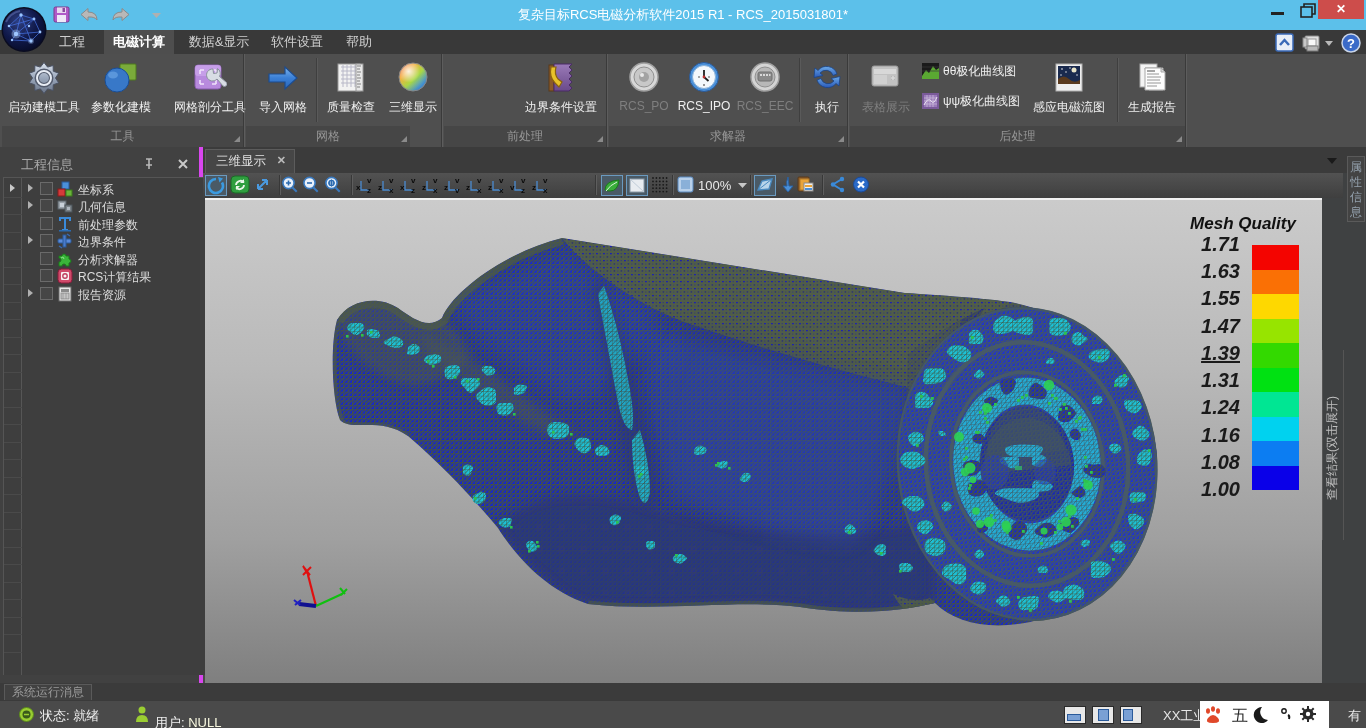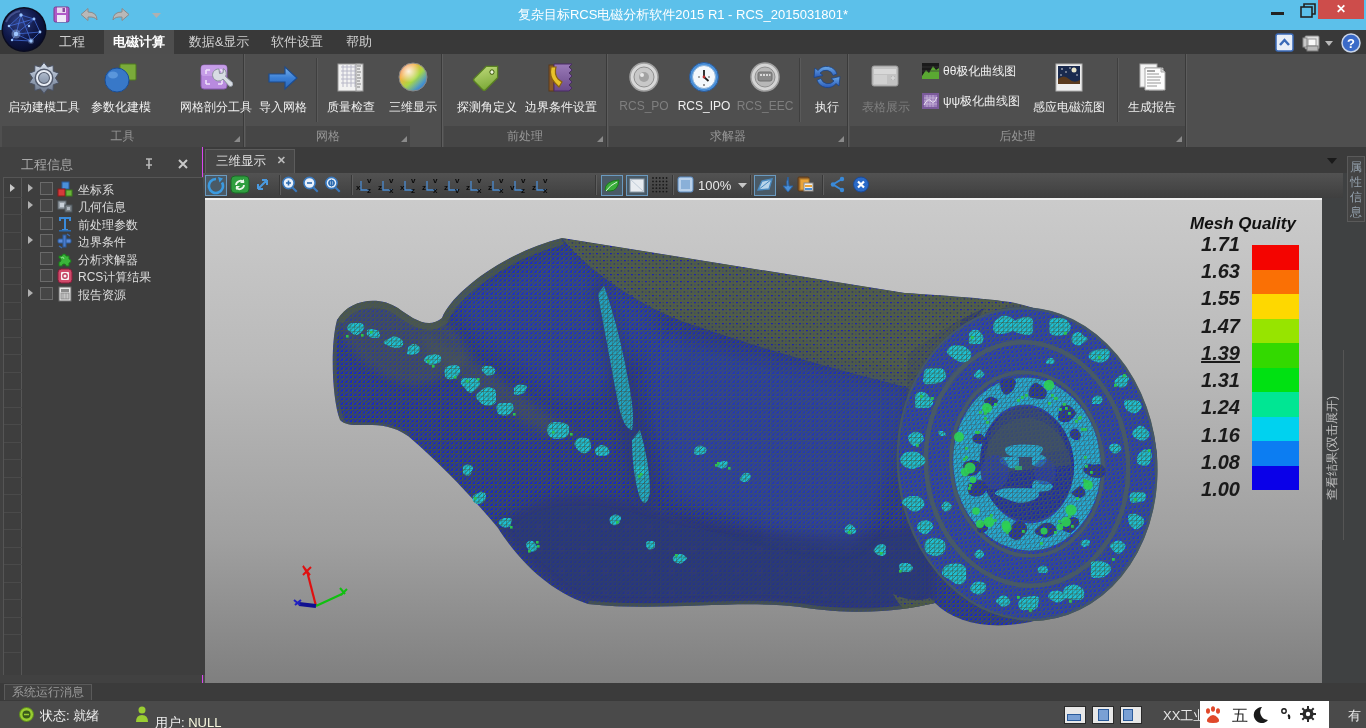--- a/index.html
+++ b/index.html
@@ -41,21 +41,21 @@
 .rbtn.dis .rlabel { color:#7f7f7f; }
 
 
 #ributil { left:1270px; top:32px; width:100px; height:22px; }
 
 
 #logo { left:1px; top:6px; width:46px; height:47px; }
 
 
 #lpanel { left:0; top:147px; width:203px; height:536px; background:#414141;
-  border-right:1px solid #d946ef; }
+  border-right:4px solid #d946ef; }
 #lpanel-head { position:absolute; left:3px; top:6px; width:194px; height:22px; color:#aaaaaa; font-size:13px; }
 #tree { position:absolute; left:3px; top:30px; width:214px; height:498px;
   background:#3e3e3e; border:1px solid #555; border-bottom:none; }
 .trow { position:absolute; left:0; width:100%; height:18px; font-size:12px; color:#dcdcdc; }
 .trow .exp { position:absolute; left:24px; top:4px; width:0; height:0;
   border-top:4px solid transparent; border-bottom:4px solid transparent; border-left:5px solid #b0b0b0; }
 .trow .cb { position:absolute; left:36px; top:2px; width:13px; height:13px;
   background:#464646; border:1px solid #6a6a6a; }
 .trow .tic { position:absolute; left:53px; top:1px; width:16px; height:16px; }
 .trow .tlabel { position:absolute; left:74px; top:2px; }
@@ -197,21 +197,21 @@
         <div class="rlabel">启动建模工具</div>
       </div>
       <div class="rbtn" style="left:82px;width:78px;height:64px;">
         <div class="ric" style="width:34px;"><svg width="34" height="34" viewBox="0 0 34 34" style="">
             <rect x="16" y="3" width="16" height="16" rx="1" fill="#7aab3a" stroke="#4e7a1e"></rect>
             <circle cx="13" cy="19" r="12" fill="#3878c8" stroke="#1a4e96"></circle>
             <ellipse cx="9" cy="14" rx="5" ry="3.5" fill="#6aa2e2" opacity="0.7"></ellipse>
           </svg></div>
         <div class="rlabel">参数化建模</div>
       </div>
-      <div class="rbtn" style="left:175px;width:82px;height:64px;">
+      <div class="rbtn" style="left:169px;width:82px;height:64px;">
         <div class="ric" style="width:34px;"><svg width="34" height="34" viewBox="0 0 34 34" style="">
             <rect x="2" y="4" width="26" height="24" rx="3" fill="#b88ade" stroke="#8a5cb0"></rect>
             <rect x="2" y="4" width="26" height="11" rx="3" fill="#c9a2ea" opacity="0.8"></rect>
             <path d="M7 9 h4 M7 9 v4 M23 9 h-4 M23 9 v4 M7 23 h4 M7 23 v-4 M23 23 h-4 M23 23 v-4" stroke="#efe2fa" stroke-width="1.6" fill="none"></path>
             <path d="M20 8 a6 6 0 1 0 4 10 l6 7 a2.5 2.5 0 0 0 3.5-3.5 l-7-6 a6 6 0 0 0-2-8 l-0.5 4.5 -3.5 0.5 z" fill="#d8dde4" stroke="#8a919c" stroke-width="1"></path>
           </svg></div>
         <div class="rlabel">网格剖分工具</div>
       </div>
       <div class="rbtn" style="left:251px;width:64px;height:64px;">
         <div class="ric" style="width:34px;"><svg width="34" height="34" viewBox="0 0 34 34" style="">
@@ -249,36 +249,20 @@
               <radialGradient id="gsh" cx="0.35" cy="0.3" r="0.9">
                 <stop offset="0" stop-color="#ffffff" stop-opacity="0.85"></stop>
                 <stop offset="0.45" stop-color="#ffffff" stop-opacity="0.1"></stop>
                 <stop offset="1" stop-color="#204a80" stop-opacity="0.4"></stop>
               </radialGradient>
             </defs>
             <circle cx="17" cy="16" r="14" fill="url(#gsc)"></circle>
             <circle cx="17" cy="16" r="14" fill="url(#gsh)" stroke="#88898a" stroke-width="1"></circle>
           </svg></div>
         <div class="rlabel">三维显示</div>
-      </div>
-      <div class="rbtn" style="left:448px;width:78px;height:64px;">
-        <div class="ric" style="width:34px;"><svg width="34" height="34" viewBox="0 0 34 34" style="">
-            <defs>
-              <linearGradient id="gtg" x1="0" y1="0" x2="1" y2="1">
-                <stop offset="0" stop-color="#c2dc7e"></stop>
-                <stop offset="1" stop-color="#7aa836"></stop>
-              </linearGradient>
-            </defs>
-            <g transform="rotate(45 17 16)">
-              <path d="M17 1 L25 9 V26 Q25 28 23 28 H11 Q9 28 9 26 V9 Z" fill="url(#gtg)" stroke="#5a8222" stroke-width="1.3"></path>
-              <circle cx="17" cy="9" r="2.6" fill="#48631a"></circle>
-              <circle cx="17" cy="9" r="1.6" fill="#eef4da"></circle>
-            </g>
-          </svg></div>
-        <div class="rlabel">探测角定义</div>
       </div>
       <div class="rbtn" style="left:517px;width:88px;height:64px;">
         <div class="ric" style="width:34px;"><svg width="34" height="34" viewBox="0 0 34 34" style="">
             <defs>
               <linearGradient id="gbk" x1="0" y1="0" x2="0" y2="1">
                 <stop offset="0" stop-color="#9a7ab8"></stop>
                 <stop offset="1" stop-color="#6a4a8a"></stop>
               </linearGradient>
             </defs>
             <rect x="5" y="4" width="5" height="26" fill="#8a5a2a" stroke="#5a3a1a"></rect>

